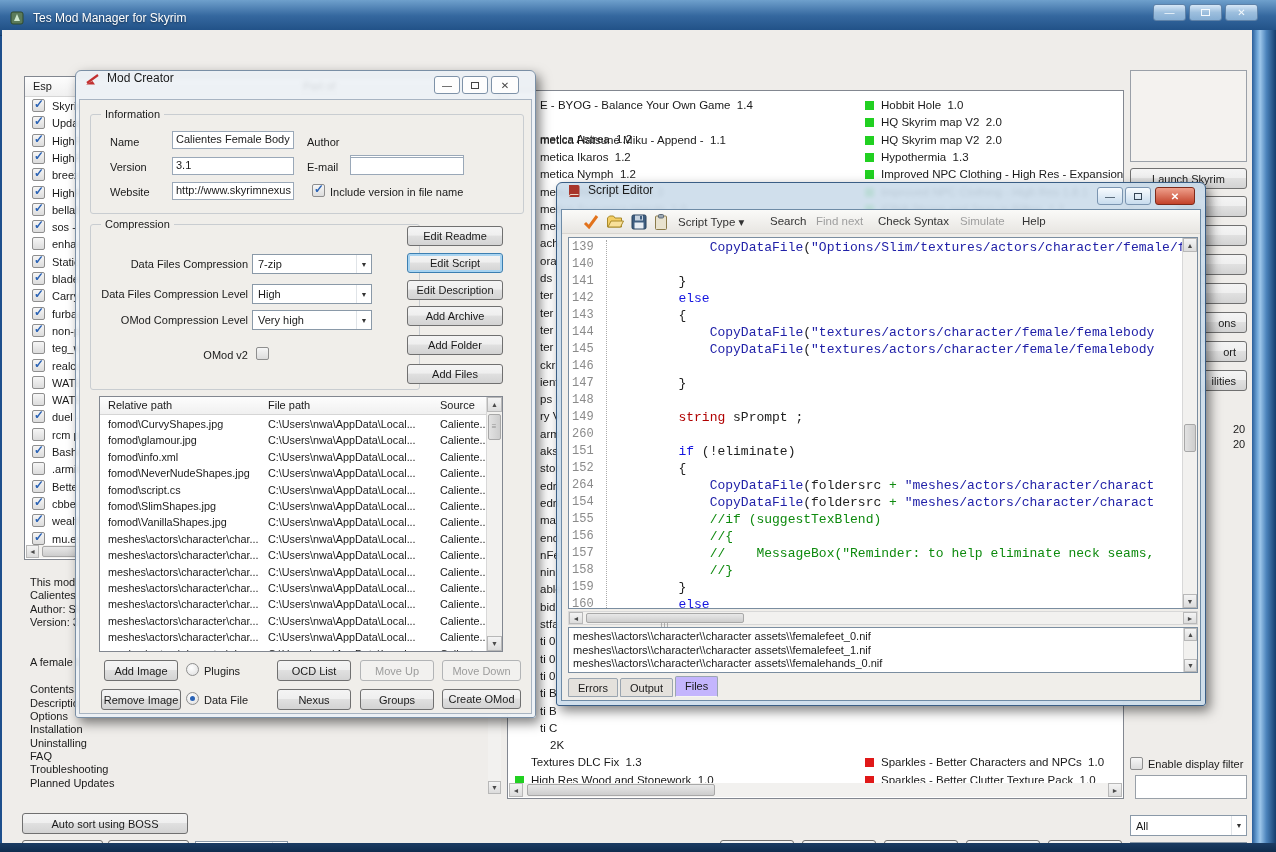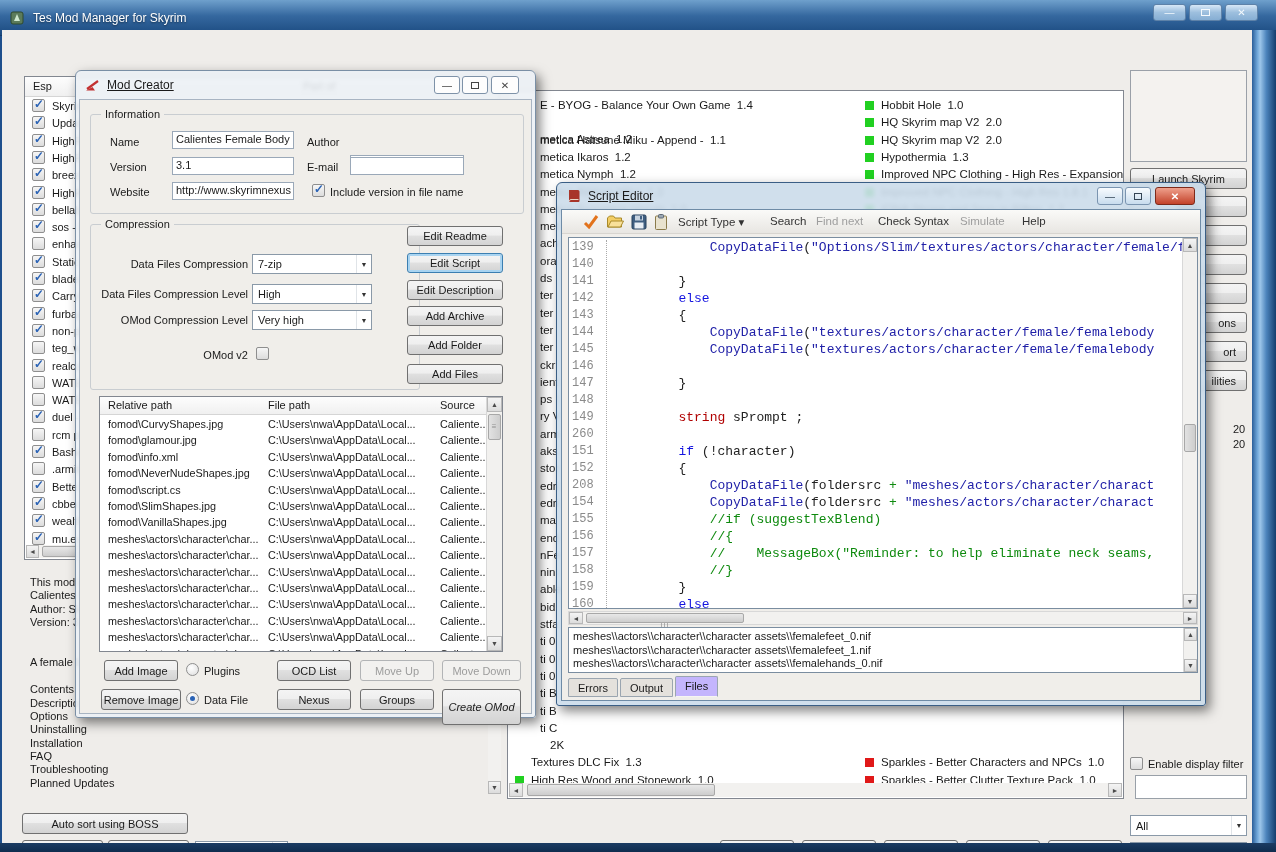--- a/index.html
+++ b/index.html
@@ -73,21 +73,21 @@
 
   
   #preview-box{left:1128px;top:40px;width:117px;height:92px;border:1px solid #9AA0A8;background:#F4F2EF;}
   .frag-btn{justify-content:flex-end;padding-right:10px;}
   .count{position:absolute;left:1231px;font-size:11px;}
   #filter-label-row{left:1128px;top:727px;position:absolute;display:flex;align-items:center;gap:5px;font-size:11px;}
   #filter-input{left:1133px;top:745px;width:112px;height:24px;background:#FFF;border:1px solid #99A0A8;position:absolute;}
 
   
   .window{position:absolute;border-radius:6px 6px 3px 3px;box-shadow:4px 5px 12px rgba(0,0,0,.5);}
-  .window .tbar{position:absolute;left:0;top:0;right:0;height:28px;display:flex;align-items:center;font-size:12px;text-decoration:underline;}
+  .window .tbar{position:absolute;left:0;top:0;right:0;height:28px;display:flex;align-items:flex-start;font-size:12px;}
   .window .tbar .ttl{margin-left:6px;}
   .window .tico{margin-left:9px;width:16px;height:16px;flex:none;}
 
   
   #modcreator{left:75px;top:70px;width:461px;height:648px;
     background:rgba(236,240,245,0.88);border:1px solid #7A8FA5;backdrop-filter:blur(2px);}
   #mc-client{position:absolute;left:3px;top:28px;right:3px;bottom:3px;background:#F0EEEA;border:1px solid #A8B4C2;}
   .mc-wb{width:26px;height:18px;border:1px solid #7E92A8;border-radius:3px;background:#FDFDFD;color:#444;
     font-size:10px;display:flex;align-items:center;justify-content:center;position:absolute;top:5px;}
   .mc-wb .maxg{width:8px;height:7px;border:1px solid #444;}
@@ -288,22 +288,22 @@
         <div>Calientes F</div>
         <div>Author: Sk</div>
         <div>Version: 3.</div>
         <div></div>
         <div></div>
         <div>A female b</div>
         <div></div>
         <div>Contents</div>
         <div>Description</div>
         <div>Options</div>
+        <div>Installation</div>
         <div>Uninstalling</div>
-        <div>Installation</div>
         <div>FAQ</div>
         <div>Troubleshooting</div>
         <div>Planned Updates</div>
       </div>
     <div id="desc-vscroll">
       <span class="sb-btn" style="left:0;top:0;width:13px;height:13px;">▲</span>
       <span class="sb-thumb" style="left:1px;top:15px;width:11px;height:30px;"></span>
       <span class="sb-btn" style="left:0;bottom:0;width:13px;height:13px;">▼</span>
     </div>
 
@@ -572,21 +572,21 @@
       <span class="radio" style="left:106px;top:563px;"></span>
       <span class="flabel" style="left:124px;top:565px;">Plugins</span>
       <div class="btn" style="left:197px;top:560px;width:74px;height:21px;">OCD List</div>
       <div class="btn dis" style="left:280px;top:560px;width:74px;height:21px;">Move Up</div>
       <div class="btn dis" style="left:362px;top:560px;width:79px;height:21px;">Move Down</div>
       <div class="btn" style="left:21px;top:589px;width:80px;height:21px;">Remove Image</div>
       <span class="radio on" style="left:106px;top:592px;"></span>
       <span class="flabel" style="left:124px;top:594px;">Data File</span>
       <div class="btn" style="left:197px;top:589px;width:74px;height:21px;">Nexus</div>
       <div class="btn" style="left:280px;top:589px;width:74px;height:21px;">Groups</div>
-      <div class="btn" style="left:362px;top:589px;width:79px;height:36px;font-style:italic;">Create OMod</div>
+      <div class="btn" style="left:362px;top:589px;width:79px;height:20px;">Create OMod</div>
     </div>
   </div>
 
   <div id="scripteditor" class="window">
     <div class="tbar" style="height:26px;">
       <svg class="tico" width="16" height="16" viewBox="0 0 16 16">
         <path d="M3 2 h9 a1.5 1.5 0 0 1 1.5 1.5 V13 a1 1 0 0 1 -1 1 H4.5 A1.5 1.5 0 0 1 3 12.5 Z" fill="#A8352A"></path>
         <path d="M12.5 11.5 H5 a1.6 1.6 0 0 0 -1.6 1.4" stroke="#E8D8C8" stroke-width="1" fill="none"></path>
       </svg>
       <span class="ttl">Script Editor</span>
@@ -632,21 +632,21 @@
             <div>143</div>
             <div>144</div>
             <div>145</div>
             <div>146</div>
             <div>147</div>
             <div>148</div>
             <div>149</div>
             <div>260</div>
             <div>151</div>
             <div>152</div>
-            <div>208</div>
+            <div>264</div>
             <div>154</div>
             <div>155</div>
             <div>156</div>
             <div>157</div>
             <div>158</div>
             <div>159</div>
             <div>160</div>
           </div>
         <div id="code-lines">
             <div class="cline"><span class="c-p">            </span><span class="c-fn">CopyDataFile</span><span class="c-p">(</span><span class="c-st">"Options/Slim/textures/actors/character/female/femalebody</span></div>
@@ -654,21 +654,21 @@
             <div class="cline"><span class="c-p">        }</span></div>
             <div class="cline"><span class="c-p">        </span><span class="c-kw">else</span></div>
             <div class="cline"><span class="c-p">        {</span></div>
             <div class="cline"><span class="c-p">            </span><span class="c-fn">CopyDataFile</span><span class="c-p">(</span><span class="c-st">"textures/actors/character/female/femalebody</span></div>
             <div class="cline"><span class="c-p">            </span><span class="c-fn">CopyDataFile</span><span class="c-p">(</span><span class="c-st">"textures/actors/character/female/femalebody</span></div>
             <div class="cline"></div>
             <div class="cline"><span class="c-p">        }</span></div>
             <div class="cline"></div>
             <div class="cline"><span class="c-p">        </span><span class="c-ty">string</span><span class="c-p"> sPrompt ;</span></div>
             <div class="cline"></div>
-            <div class="cline"><span class="c-p">        </span><span class="c-kw">if</span><span class="c-p"> (!character)</span></div>
+            <div class="cline"><span class="c-p">        </span><span class="c-kw">if</span><span class="c-p"> (!eliminate)</span></div>
             <div class="cline"><span class="c-p">        {</span></div>
             <div class="cline"><span class="c-p">            </span><span class="c-fn">CopyDataFile</span><span class="c-p">(foldersrc </span><span class="c-op">+</span><span class="c-p"> </span><span class="c-st">"meshes/actors/character/charact</span></div>
             <div class="cline"><span class="c-p">            </span><span class="c-fn">CopyDataFile</span><span class="c-p">(foldersrc </span><span class="c-op">+</span><span class="c-p"> </span><span class="c-st">"meshes/actors/character/charact</span></div>
             <div class="cline"><span class="c-p">            </span><span class="c-cm">//if (suggestTexBlend)</span></div>
             <div class="cline"><span class="c-p">            </span><span class="c-cm">//{</span></div>
             <div class="cline"><span class="c-p">            </span><span class="c-cm">//    MessageBox("Reminder: to help eliminate neck seams,</span></div>
             <div class="cline"><span class="c-p">            </span><span class="c-cm">//}</span></div>
             <div class="cline"><span class="c-p">        }</span></div>
             <div class="cline"><span class="c-p">        </span><span class="c-kw">else</span></div>
           </div>

